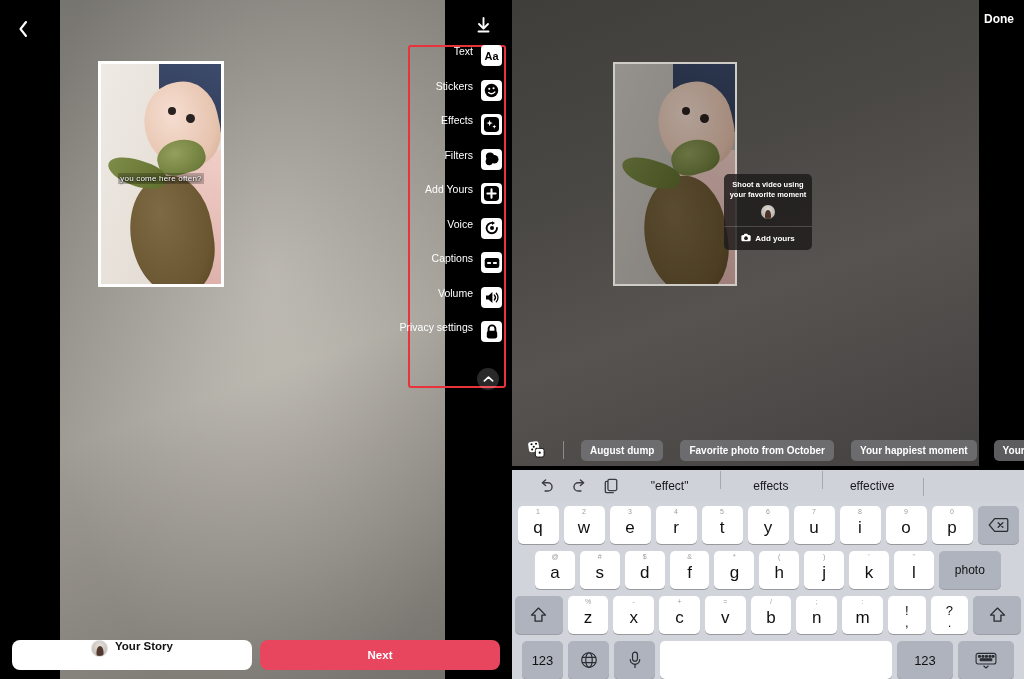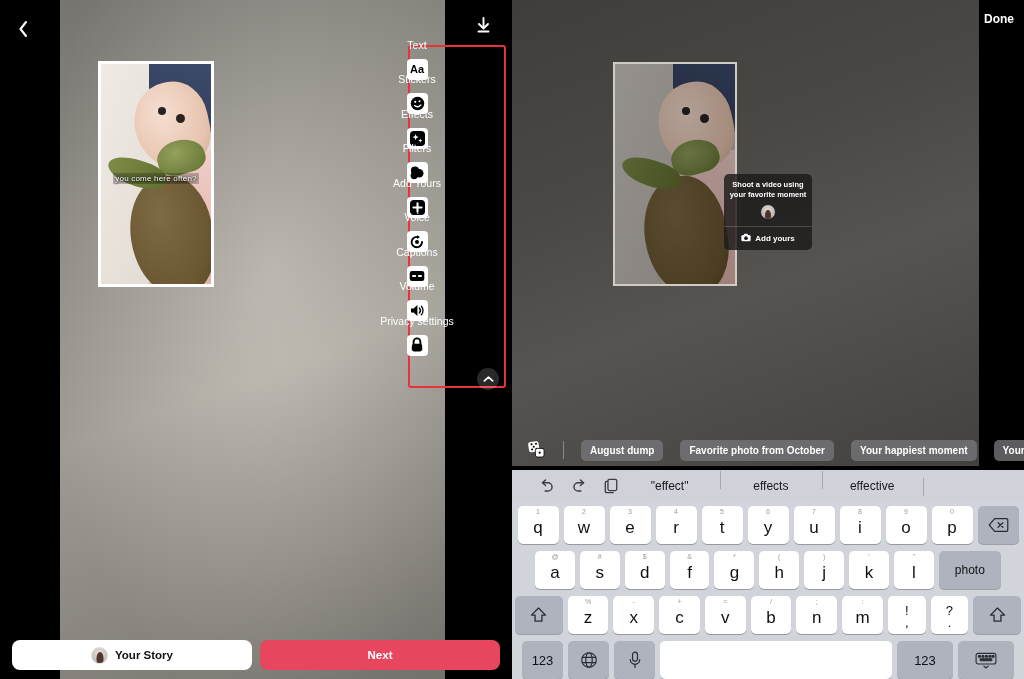--- a/index.html
+++ b/index.html
@@ -28,21 +28,21 @@
     position: absolute; left: 8px; top: 14px; width: 30px; height: 30px;
     display: flex; align-items: center; justify-content: center; color: #fff; z-index: 20;
   }
   .dl-icon {
     position: absolute; right: 12px; top: 8px; width: 34px; height: 34px;
     display: flex; align-items: center; justify-content: center; color: #fff; z-index: 20;
   }
 
   
   .photo-card {
-    position: absolute; left: 98px; top: 61px; width: 116px; height: 226px;
+    position: absolute; left: 98px; top: 61px; width: 126px; height: 226px;
     border: 3px solid #fff; background: #c2410c; overflow: hidden; z-index: 10;
   }
   .photo-art { position: absolute; inset: 0; overflow: hidden; }
   .pa-wall {
     position: absolute; inset: 0;
     background: linear-gradient(110deg, #efeae4 0%, #e8e2db 40%, #ddd6cd 100%);
   }
   .pa-blueshirt {
     position: absolute; right: -6px; top: -6px; width: 68px; height: 74px;
     background: linear-gradient(200deg, #3f4d6e, #2e3a57);
@@ -93,22 +93,22 @@
     background: #000; z-index: 15;
   }
   .rail-box {
     position: absolute; right: 6px; top: 45px; width: 98px; height: 343px;
     border: 2px solid #e8323c; border-radius: 3px; z-index: 18; pointer-events: none;
   }
   .tool-list {
     position: absolute; right: 0; top: 45px; width: 180px; z-index: 19;
   }
   .tool-item {
-    display: flex; align-items: center; justify-content: flex-end;
-    gap: 8px; height: 34.5px; padding-right: 10px; margin-bottom: 0; flex-direction: column;
+    display: flex; align-items: flex-start; justify-content: flex-end;
+    gap: 8px; height: 34.5px; padding-right: 10px; margin-bottom: 0;
   }
   .tool-label { color: #fff; font-size: 10.5px; white-space: nowrap; }
   .tool-ico {
     width: 21px; height: 21px; border-radius: 4px; background: #fff;
     display: flex; align-items: center; justify-content: center;
     color: #000; font-size: 11px; font-weight: 700; flex: 0 0 auto;
   }
   .tool-ico svg { display: block; }
   .rail-collapse {
     position: absolute; right: 13px; top: 368px; width: 22px; height: 22px;
@@ -116,21 +116,21 @@
     display: flex; align-items: center; justify-content: center; z-index: 19; color: #fff;
   }
 
   
   .bottom-bar {
     position: absolute; left: 0; bottom: 8px; width: 512px; height: 32px;
     display: flex; align-items: center; gap: 8px; padding: 0 12px; z-index: 25;
   }
   .your-story {
     flex: 0 0 240px; height: 30px; background: #fff; border-radius: 8px;
-    display: flex; align-items: center; justify-content: center; gap: 7px;
+    display: flex; align-items: flex-start; justify-content: center; gap: 7px;
   }
   .avatar-sm {
     width: 17px; height: 17px; border-radius: 50%;
     background: radial-gradient(circle at 50% 35%, #e8e2dc, #b9b1aa);
     position: relative; overflow: hidden; border: 1px solid #ddd;
   }
   .avatar-sm::after {
     content: ""; position: absolute; left: 50%; top: 32%; transform: translateX(-50%);
     width: 7px; height: 12px; border-radius: 50% 50% 40% 40%;
     background: #51372e;

